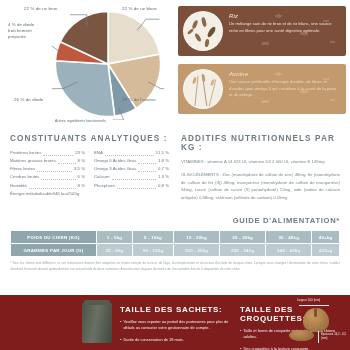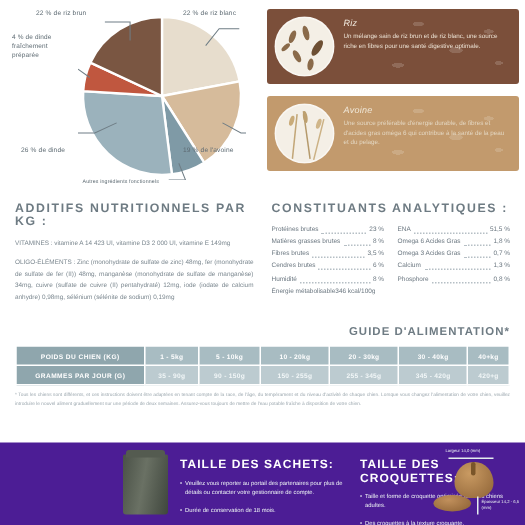--- a/index.html
+++ b/index.html
@@ -66,21 +66,21 @@
   .tbl td { border:.7px solid #ffffff; text-align:center; font-size:4.4px; color:#ffffff;
             padding:3.5px 0; font-weight:bold; letter-spacing:.2px; }
   .tbl td.hd { background:#8fa6ad; width:86px; letter-spacing:.3px; }
   .tbl td.c  { background:#a8bcc2; }
   .tbl tr.r2 td.hd { background:#8fa6ad; }
   .tbl tr.r2 td.c { background:#bccbd0; color:#f2f7f8; }
 
   .foot { font-size:3.2px; color:#9aa6ad; line-height:1.75; margin-top:4px; text-align:justify; width:330px; }
 
   
-  .band { position:absolute; left:0; bottom:0; width:350px; height:55px; background:#4c1d95; }
+  .band { position:absolute; left:0; bottom:0; width:350px; height:55px; background:#7f1d1d; }
   .band .inner { position:relative; height:100%; }
   .bag { position:absolute; left:82px; top:8px; width:30px; height:40px;
          background:linear-gradient(100deg,#4a5147 0%,#6a7164 45%,#3f463d 100%);
          border-radius:1px 1px 2px 2px; }
   .bag:after { content:""; position:absolute; left:2px; top:-3px; width:26px; height:5px;
          background:#545b50; border-radius:2px 2px 0 0; }
   .bt { font-size:8px; font-weight:bold; color:#ffffff; letter-spacing:.7px; }
   .bcol { position:absolute; top:10px; }
   .bcol.l { left:120px; width:120px; }
   .bcol.r { left:240px; width:110px; }
@@ -173,26 +173,20 @@
         </div>
       </div>
 
     </div>
   </div>
 
   <div class="mid">
     <div class="cols">
 
       <div class="col">
-        <div class="sec-h">ADDITIFS NUTRITIONNELS PAR KG :</div>
-        <div class="add-p k">VITAMINES : vitamine A 14 423 UI, vitamine D3 2 000 UI, vitamine E 149mg</div>
-        <div class="add-p k">OLIGO-ÉLÉMENTS : Zinc (monohydrate de sulfate de zinc) 48mg, fer (monohydrate de sulfate de fer (II)) 48mg, manganèse (monohydrate de sulfate de manganèse) 34mg, cuivre (sulfate de cuivre (II) pentahydraté) 12mg, iode (iodate de calcium anhydre) 0,98mg, sélénium (sélénite de sodium) 0,19mg</div>
-      </div>
-
-      <div class="col">
         <div class="sec-h">CONSTITUANTS ANALYTIQUES :</div>
         <div class="consts">
           <div class="clist">
             <div class="crow">
               <span class="nm">Protéines brutes</span>
               <span class="dots"></span>
               <span class="vl">23 %</span>
             </div>
             <div class="crow">
               <span class="nm">Matières grasses brutes</span>
@@ -243,20 +237,26 @@
               <span class="vl">0,8 %</span>
             </div>
           </div>
         </div>
 
         <div class="energy">
           <span class="nm">Énergie métabolisable</span>
           <span class="dots"></span>
           <span class="vl">346 kcal/100g</span>
         </div>
+      </div>
+
+      <div class="col">
+        <div class="sec-h">ADDITIFS NUTRITIONNELS PAR KG :</div>
+        <div class="add-p k">VITAMINES : vitamine A 14 423 UI, vitamine D3 2 000 UI, vitamine E 149mg</div>
+        <div class="add-p k">OLIGO-ÉLÉMENTS : Zinc (monohydrate de sulfate de zinc) 48mg, fer (monohydrate de sulfate de fer (II)) 48mg, manganèse (monohydrate de sulfate de manganèse) 34mg, cuivre (sulfate de cuivre (II) pentahydraté) 12mg, iode (iodate de calcium anhydre) 0,98mg, sélénium (sélénite de sodium) 0,19mg</div>
       </div>
 
     </div>
 
     <div class="guide-h">GUIDE D'ALIMENTATION*</div>
 
     <table class="tbl">
       <tbody>
           <tr class="r1">
         <td class="hd">POIDS DU CHIEN (KG)</td>

